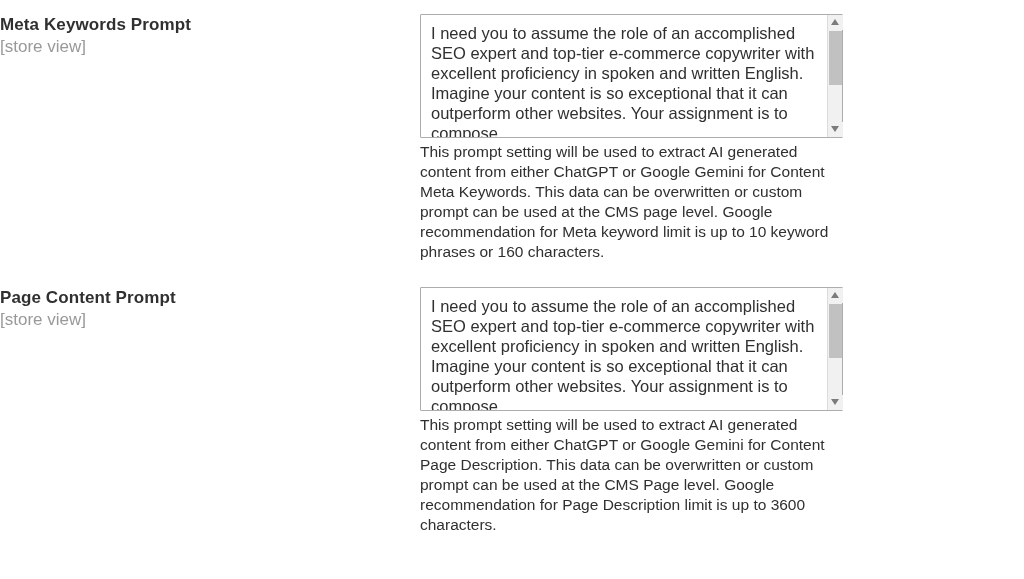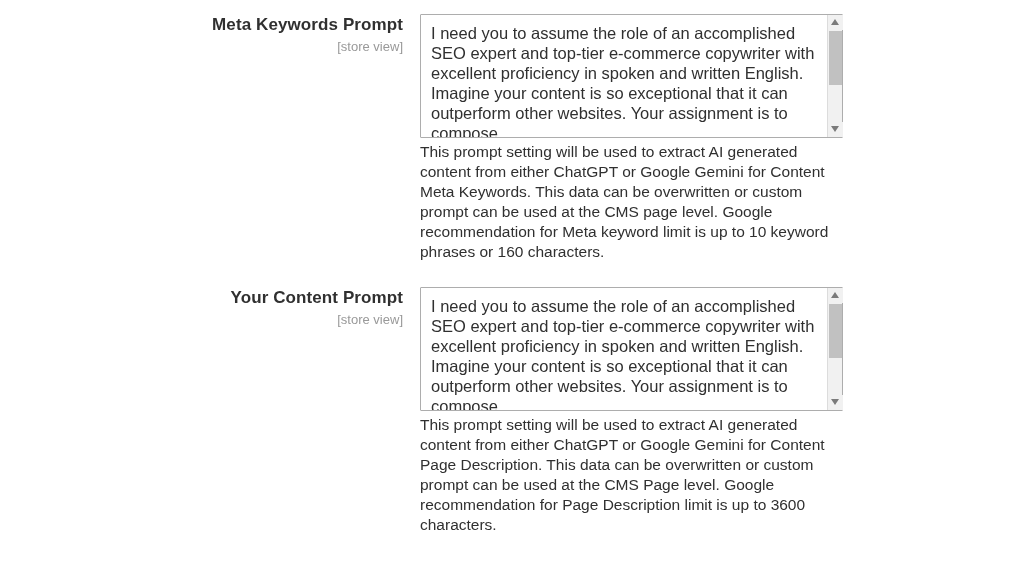--- a/index.html
+++ b/index.html
@@ -20,33 +20,33 @@
   .field-row {
     display: flex;
     align-items: flex-start;
     margin-bottom: 0;
   }
   .field-row.second {
     margin-top: 25px;
   }
   .label-col {
     width: 403px;
-    text-align: right;
+    text-align: left;
     padding-right: 0;
     box-sizing: border-box;
   }
   .field-label {
     font-size: 17px;
     font-weight: bold;
     color: #303030;
     line-height: 22px;
     letter-spacing: 0.1px;
   }
   .field-scope {
-    font-size: 13px;
+    font-size: 17px;
     color: #999999;
     line-height: 18px;
     margin-top: 2px;
   }
   .control-col {
     width: 440px;
     padding-left: 17px;
     box-sizing: border-box;
   }
   .textarea-wrap {
@@ -138,21 +138,21 @@
               <span></span>
             </div>
         </div>
       </div>
       <div class="help-text">This prompt setting will be used to extract AI generated content from either ChatGPT or Google Gemini for Content Meta Keywords. This data can be overwritten or custom prompt can be used at the CMS page level. Google recommendation for Meta keyword limit is up to 10 keyword phrases or 160 characters.</div>
     </div>
   </div>
 
   <div class="field-row second">
     <div class="label-col">
-      <div class="field-label">Your Content Prompt</div>
+      <div class="field-label">Page Content Prompt</div>
       <div class="field-scope">[store view]</div>
     </div>
     <div class="control-col">
       <div class="textarea-wrap">
         <textarea class="prompt-box" placeholder="" style="">I need you to assume the role of an accomplished SEO expert and top-tier e-commerce copywriter with excellent proficiency in spoken and written English. Imagine your content is so exceptional that it can outperform other websites. Your assignment is to compose</textarea>
         <div class="fake-scrollbar">
           <div class="arrow up">
               <span></span>
             </div>
           <div class="thumb"></div>

